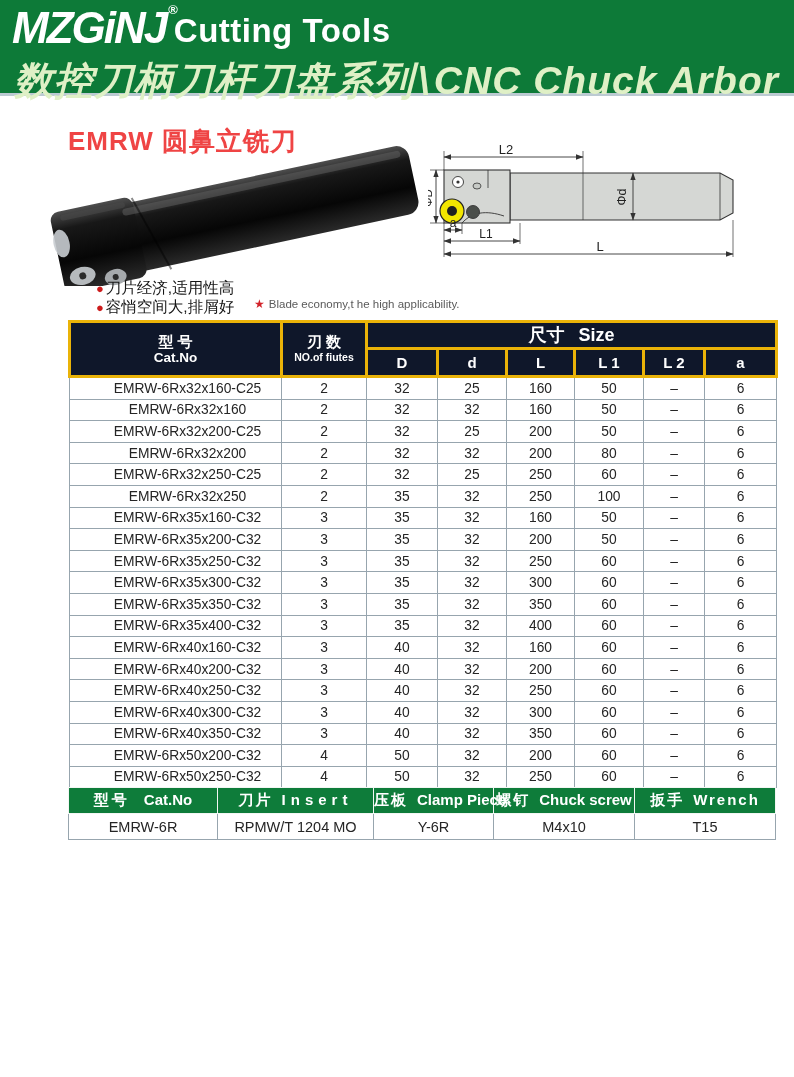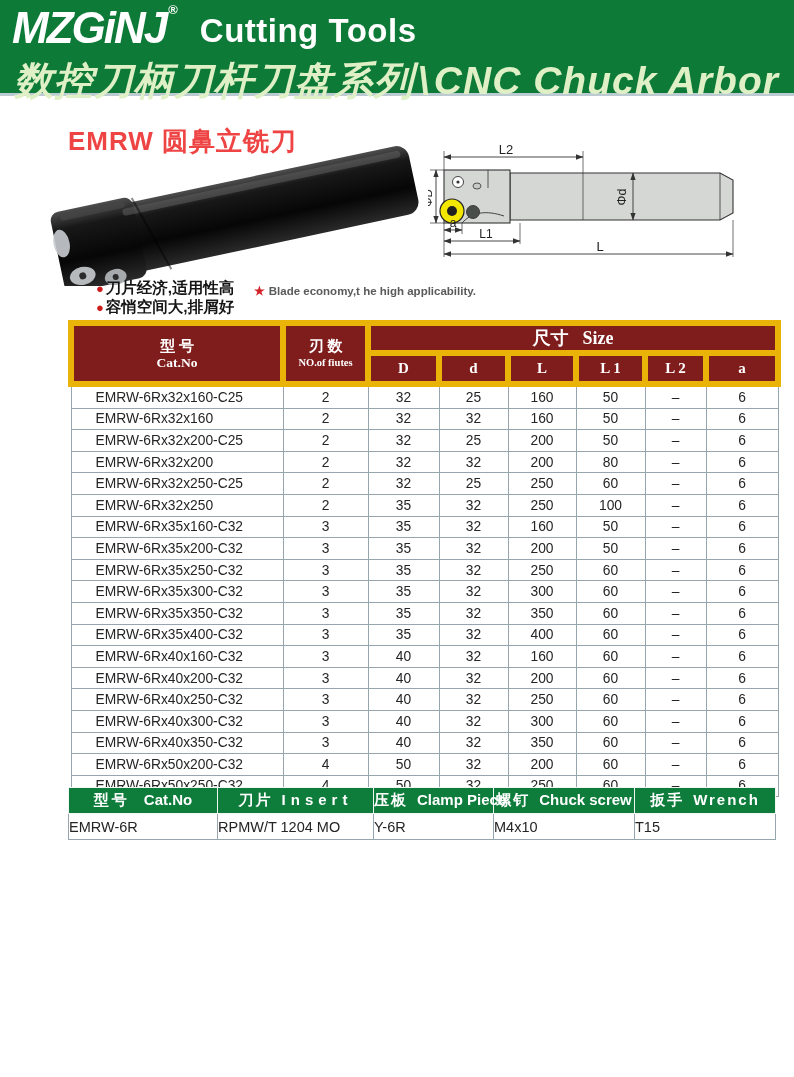--- a/index.html
+++ b/index.html
@@ -5,60 +5,60 @@
   html,body{margin:0;padding:0;background:#fff;}
   .page{position:relative;width:794px;height:1077px;background:#fff;overflow:hidden;
         font-family:"Liberation Sans",sans-serif;}
 
   
   .banner{position:absolute;top:0;left:0;width:794px;height:96px;background:#0d7a38;
           border-bottom:3px solid #bccad2;box-sizing:border-box;}
   .brand-row{display:flex;align-items:flex-end;padding:2px 0 0 12px;height:48px;}
   .brand{color:#fff;font-size:44px;font-weight:bold;font-style:italic;letter-spacing:-2px;line-height:44px;}
   .reg{color:#fff;font-size:13px;font-weight:bold;vertical-align:top;position:relative;top:-18px;left:2px;font-style:normal;}
-  .brand-title{color:#fff;font-size:33px;font-weight:bold;margin-left:26px;line-height:38px;letter-spacing:0.5px;}
+  .brand-title{color:#fff;font-size:33px;font-weight:bold;line-height:38px;letter-spacing:0.5px;}
   .series-row{padding-left:14px;margin-top:4px;font-size:39px;font-weight:bold;font-style:italic;
               color:#dff0c6;letter-spacing:1px;}
   .series-sep{padding:0 4px;font-weight:bold;}
 
   
   .product-title{position:absolute;left:68px;top:124px;font-size:26px;font-weight:bold;
                  color:#ef4444;letter-spacing:1px;}
 
   
   .features-cn{position:absolute;left:96px;top:279px;}
-  .features-cn .line{font-size:15.5px;font-weight:bold;color:#151515;line-height:18px;white-space:nowrap;}
+  .features-cn .line{font-size:15.5px;font-weight:normal;color:#151515;line-height:18px;white-space:nowrap;}
   .dot{color:#cc1b1b;font-size:13px;margin-right:2px;}
-  .features-en{position:absolute;left:254px;top:283px;font-weight:bold;}
+  .features-en{position:absolute;left:254px;top:296px;}
   .features-en .line{font-size:11.5px;color:#5a5a5a;line-height:17px;white-space:nowrap;}
   .star{color:#d2232a;font-size:12px;margin-right:4px;}
 
   
   table{border-collapse:collapse;table-layout:fixed;}
   #spec-table{position:absolute;left:68px;top:320px;width:708px;border:1px solid #87959f;}
-  #spec-table thead th{background:#7f1d1d;color:#fff;border:6px solid #eab308;padding:0;font-family:Liberation Serif, serif;}
+  #spec-table thead th{background:#0f172a;color:#fff;border:3px solid #eab308;padding:0;}
   .hd-cn{display:block;font-size:15px;font-weight:bold;line-height:17px;}
   .hd-en{display:block;font-size:13.5px;font-weight:bold;line-height:15px;}
   .hd-en.small{font-size:10.5px;}
   .size-head{font-size:18px;font-weight:bold;height:24px;}
   .size-head .hd-en-inline{margin-left:14px;}
   #size-cols th{font-size:15px;font-weight:bold;height:25px;}
   #spec-table tbody td{border:1px solid #97a5ae;height:20.6px;text-align:center;
                        font-size:13.8px;color:#252525;padding:0;background:#fff;}
-  #spec-table tbody td.model{text-align:left;padding-left:24px;}
+  #spec-table tbody td.model{text-align:center;padding-left:24px;}
 
   
   #acc-table{position:absolute;left:68px;top:787px;width:708px;border:1px solid #87959f;}
   #acc-table th{background:#0e7c3a;color:#fff;border:1px solid #f2f6f3;height:25px;
                 font-size:15px;font-weight:bold;padding:0;white-space:nowrap;}
   #acc-table th .cn{margin-right:9px;letter-spacing:2px;}
   #acc-table th:nth-child(1) .cn{letter-spacing:3px;margin-right:14px;}
   #acc-table th:nth-child(2) .en{letter-spacing:5px;}
   #acc-table th:nth-child(5) .en{letter-spacing:2px;}
-  #acc-table td{border:1px solid #97a5ae;height:25px;font-size:14.5px;
+  #acc-table td{border:1px solid #97a5ae;height:25px;text-align:center;font-size:14.5px;
                 color:#252525;background:#fff;padding:0;}
 
   
   .photo{position:absolute;left:45px;top:144px;}
   .diagram{position:absolute;left:428px;top:142px;}
   .diagram text{font-family:"Liberation Sans",sans-serif;fill:#222;}
 </style>
 </head>
 <body>
 

